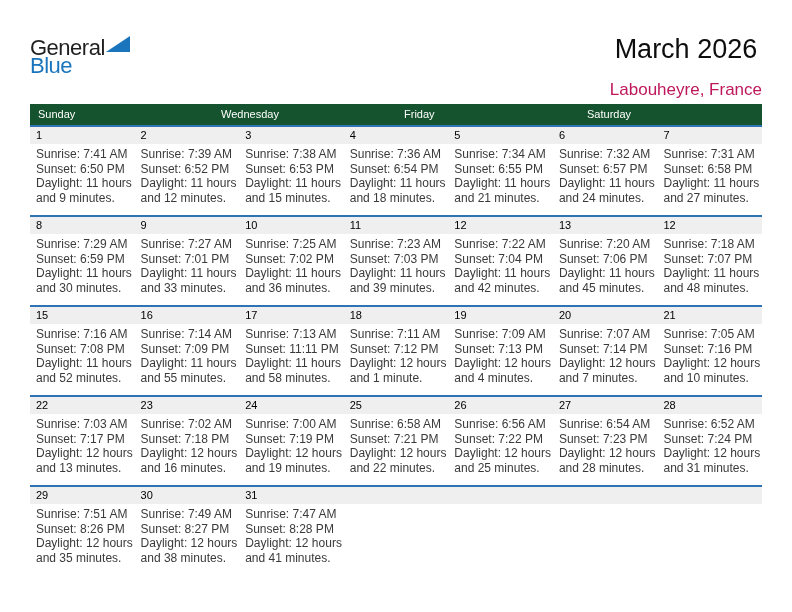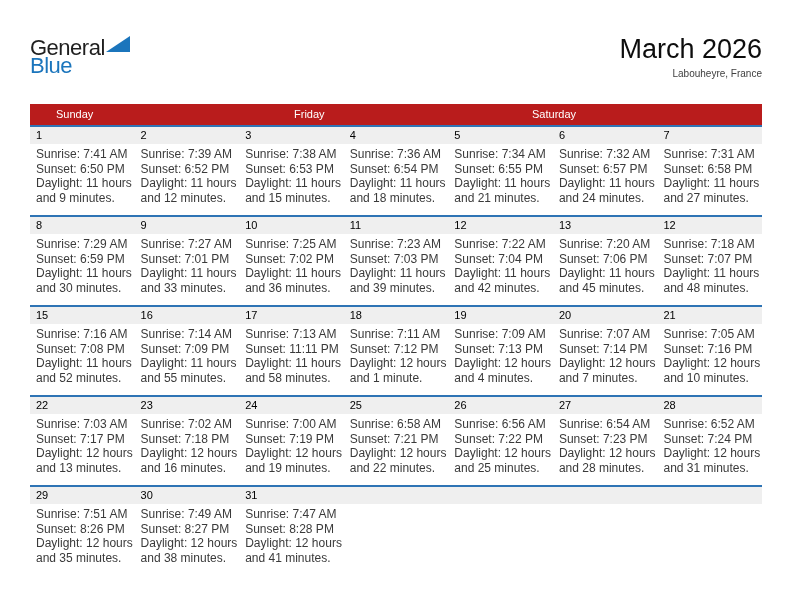--- a/index.html
+++ b/index.html
@@ -12,27 +12,27 @@
   .page{position:relative;width:792px;height:612px;}
 
   
   .logo{position:absolute;left:30px;top:36px;}
   .logo-row1{display:flex;align-items:flex-end;}
   .logo-general{font-size:22px;line-height:22px;color:#1f1f1f;letter-spacing:-0.5px;}
   .logo-tri{margin-left:1px;margin-bottom:3px;}
   .logo-blue{display:block;font-size:22px;line-height:20px;color:#1b75bc;margin-top:-3px;letter-spacing:-0.5px;}
 
   
-  .titles{position:absolute;right:30px;top:34px;text-align:right;}
+  .titles{position:absolute;right:30px;top:34px;text-align:center;}
   .month-title{font-size:27px;line-height:30px;color:#0d0d0d;}
-  .location{font-size:10px;line-height:18px;color:#404040;margin-top:1px;}
+  .location{font-size:17px;line-height:18px;color:#be185d;margin-top:17px;}
 
   
   .calendar{position:absolute;left:30px;top:104px;width:732px;}
-  .weekday-header{display:flex;background:#b91c1c;height:21px;padding-left:18px;}
+  .weekday-header{display:flex;background:#14532d;height:21px;}
   .wd{flex:1;color:#ffffff;font-size:11px;line-height:21px;padding-left:8px;box-sizing:border-box;overflow:hidden;white-space:nowrap;}
   .week-row{display:flex;border-top:2px solid #2e74b5;height:88px;box-sizing:content-box;}
   .day-cell{flex:1;overflow:hidden;}
   .day-band{height:17px;background:#efefef;font-size:11px;line-height:17px;padding-left:6px;color:#000000;}
   .day-body{padding:3px 3px 0 6px;font-size:12px;line-height:14.5px;color:#3a3a3a;}
   .cell-line{white-space:nowrap;}
 </style>
 </head>
 <body>
 
@@ -51,20 +51,21 @@
   </div>
 
   <div class="titles">
     <div class="month-title">March 2026</div>
     <div class="location">Labouheyre, France</div>
   </div>
 
   <div class="calendar">
     <div class="weekday-header">
       <div class="wd">Sunday</div>
+      <div class="wd">Wednesday</div>
       <div class="wd">Friday</div>
       <div class="wd">Saturday</div>
     </div>
     <div id="grid">
         <div class="week-row">
           <div class="day-cell">
             <div class="day-band">1</div>
             <div class="day-body">
               <div class="cell-line">Sunrise: 7:41 AM</div>
               <div class="cell-line">Sunset: 6:50 PM</div>

